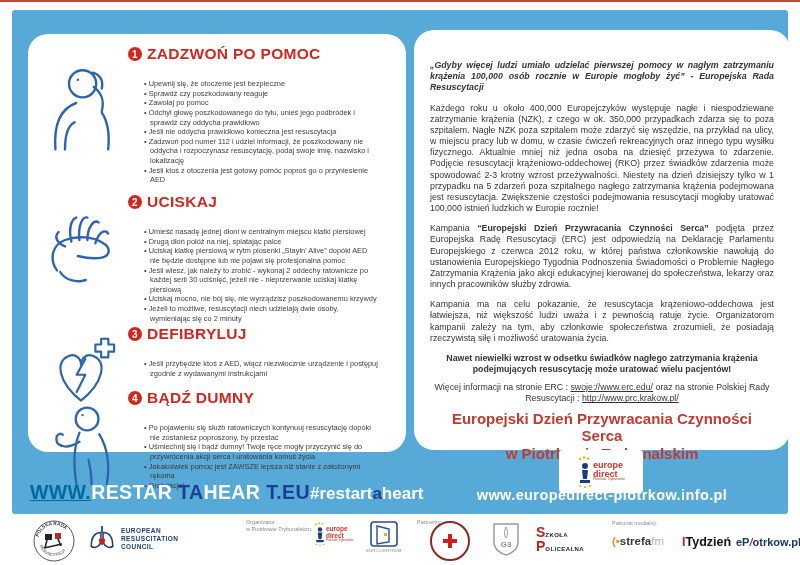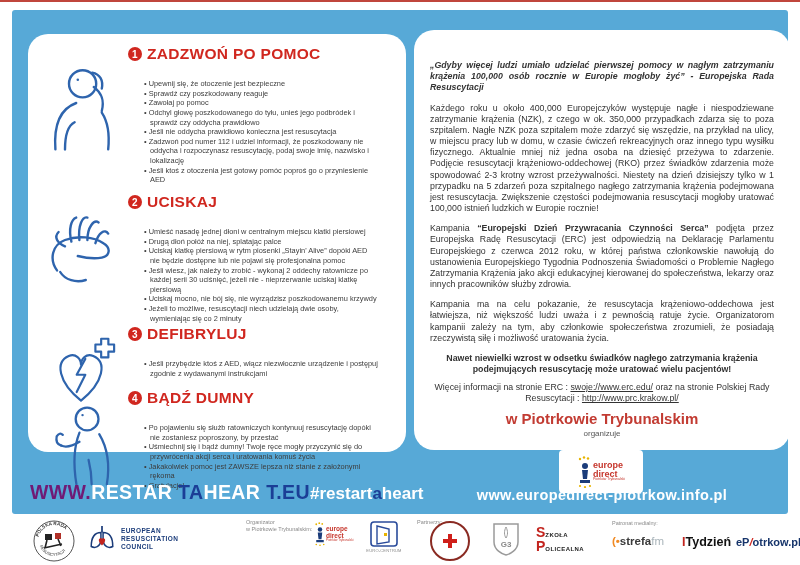--- a/index.html
+++ b/index.html
@@ -191,20 +191,21 @@
     <p>Każdego roku u około 400,000 Europejczyków występuje nagłe i niespodziewane zatrzymanie krążenia (NZK), z czego w ok. 350,000 przypadkach zdarza się to poza szpitalem. Nagłe NZK poza szpitalem może zdarzyć się wszędzie, na przykład na ulicy, w miejscu pracy lub w domu, w czasie ćwiczeń rekreacyjnych oraz innego typu wysiłku fizycznego. Aktualnie mniej niż jedna osoba na dziesięć przeżywa to zdarzenie. Podjęcie resuscytacji krążeniowo-oddechowej (RKO) przez świadków zdarzenia może spowodować 2-3 krotny wzrost przeżywalności. Niestety na dzień dzisiejszy tylko w 1 przypadku na 5 zdarzeń poza szpitalnego nagłego zatrzymania krążenia podejmowana jest resuscytacja. Zwiększenie częstości podejmowania resuscytacji mogłoby uratować 100,000 istnień ludzkich w Europie rocznie!</p>
     <p>
       <span>Kampania </span><span class="b">“Europejski Dzień Przywracania Czynności Serca”</span><span> podjęta przez Europejska Radę Resuscytacji (ERC) jest odpowiedzią na Deklarację Parlamentu Europejskiego z czerwca 2012 roku, w której państwa członkowskie nawołują do ustanowienia Europejskiego Tygodnia Podnoszenia Świadomości o Problemie Nagłego Zatrzymania Krążenia jako akcji edukacyjnej kierowanej do społeczeństwa, lekarzy oraz innych pracowników służby zdrowia.</span>
     </p>
     <p>Kampania ma na celu pokazanie, że resuscytacja krążeniowo-oddechowa jest łatwiejsza, niż większość ludzi uważa i z pewnością ratuje życie. Organizatorom kampanii zależy na tym, aby członkowie społeczeństwa zrozumieli, że posiadają rzeczywistą siłę i możliwość uratowania życia.</p>
     <p class="callout">Nawet niewielki wzrost w odsetku świadków nagłego zatrzymania krążenia podejmujących resuscytację może uratować wielu pacjentów!</p>
     <p class="links-line">
       <span>Więcej informacji na stronie ERC : </span><a href="#">swoje://www.erc.edu/</a><span> oraz na stronie Polskiej Rady Resuscytacji : </span><a href="#">http://www.prc.krakow.pl/</a>
     </p>
     <div class="red-head">
+      <div>Europejski Dzień Przywracania Czynności Serca</div>
       <div>w Piotrkowie Trybunalskim</div>
     </div>
     <div class="organizuje">organizuje</div>
   </div>
 
   <div class="ed-box">
     <div class="edlogo">
       <svg width="16" height="32" viewBox="0 0 16 32">
         <circle cx="3" cy="3" r="1.2" fill="#e8b400"></circle>
           <circle cx="7" cy="1.5" r="1.2" fill="#e8b400"></circle>
@@ -222,21 +223,21 @@
         <span class="ed-sub">Piotrków Trybunalski</span>
       </div>
     </div>
   </div>
 
   <div class="site">www.europedirect-piotrkow.info.pl</div>
 
   <div class="banner">
     <div class="banner-url">
       
-    <span style="color: #701a75;">WWW.</span><span style="color: rgb(255, 255, 255);">RESTAR</span><span style="color: rgb(27, 62, 150);"> TA</span><span style="color: rgb(255, 255, 255);">HEAR</span><span style="color: rgb(27, 62, 150);"> T.EU</span></div>
+    <span style="color: #0369a1; text-decoration: underline;">WWW.</span><span style="color: rgb(255, 255, 255);">RESTAR</span><span style="color: rgb(27, 62, 150);"> TA</span><span style="color: rgb(255, 255, 255);">HEAR</span><span style="color: rgb(27, 62, 150);"> T.EU</span></div>
     <div class="banner-tag">
       
     <span style="color: rgb(255, 255, 255);">#restart</span><span style="color: rgb(27, 62, 150);">a</span><span style="color: rgb(255, 255, 255);">heart</span></div>
   </div>
 
   <div class="footer">
 
     <div class="fitem" style="left:33px;top:5px">
       <svg width="42" height="42" viewBox="0 0 42 42">
         <circle cx="21" cy="21" r="20" fill="#fff" stroke="#555" stroke-width="1"></circle>

